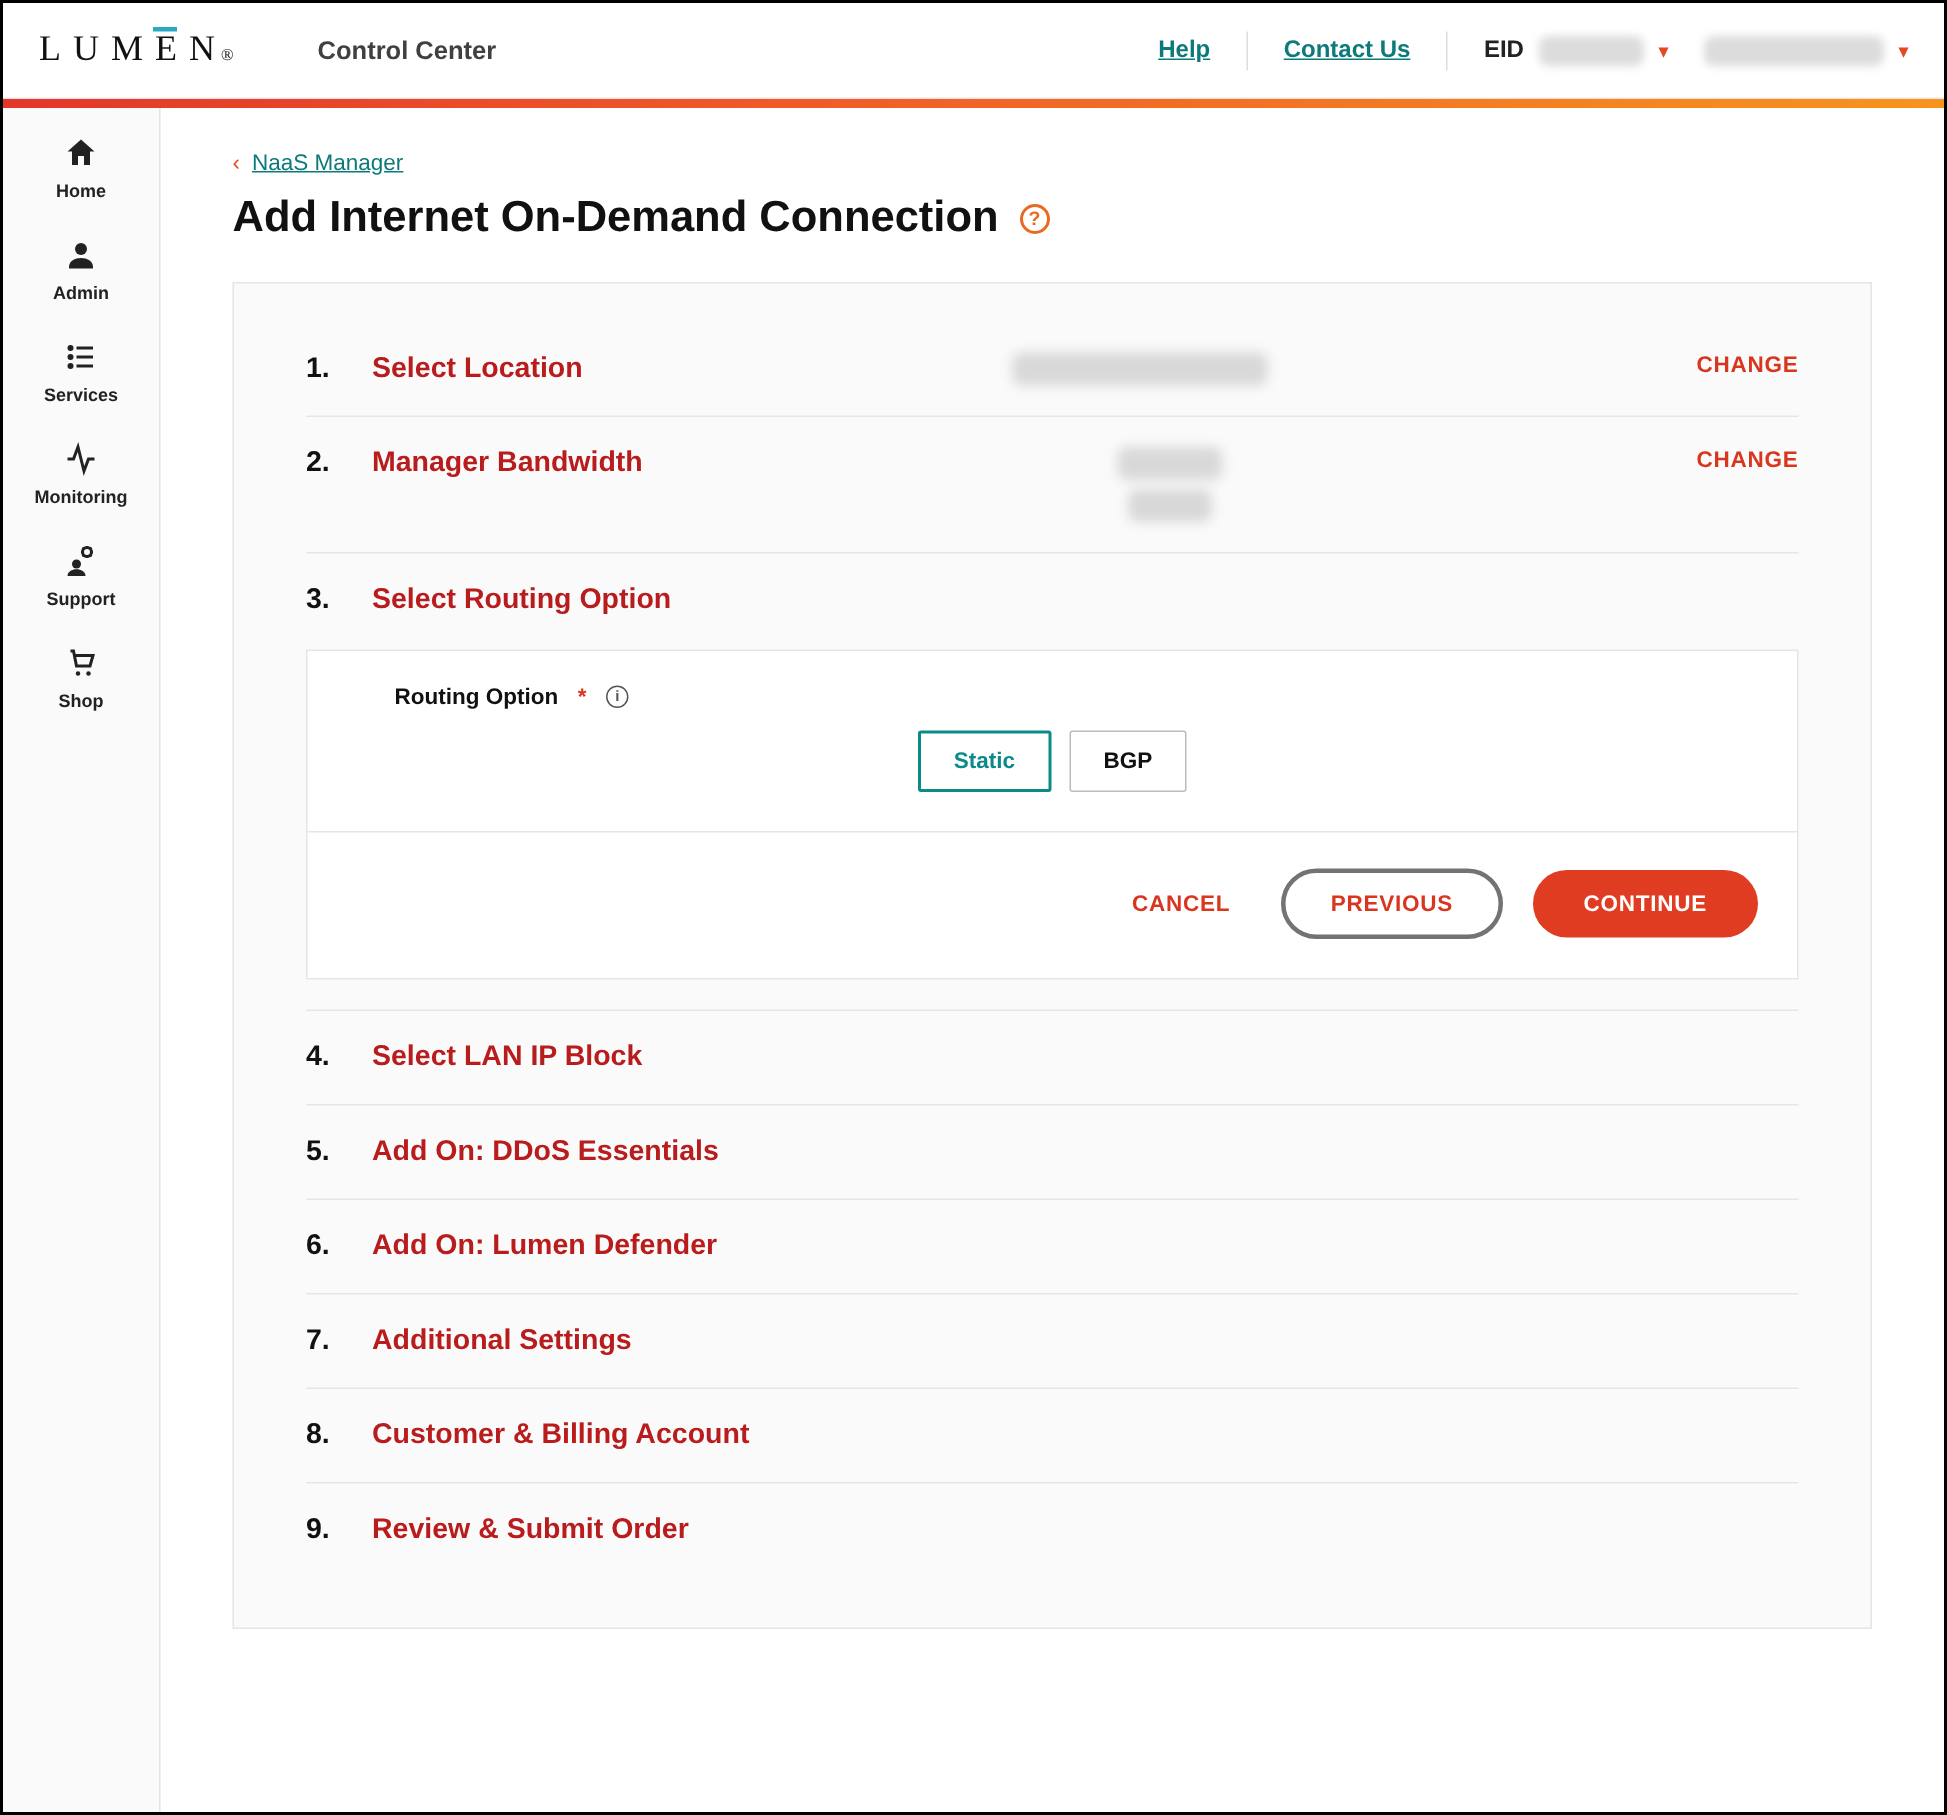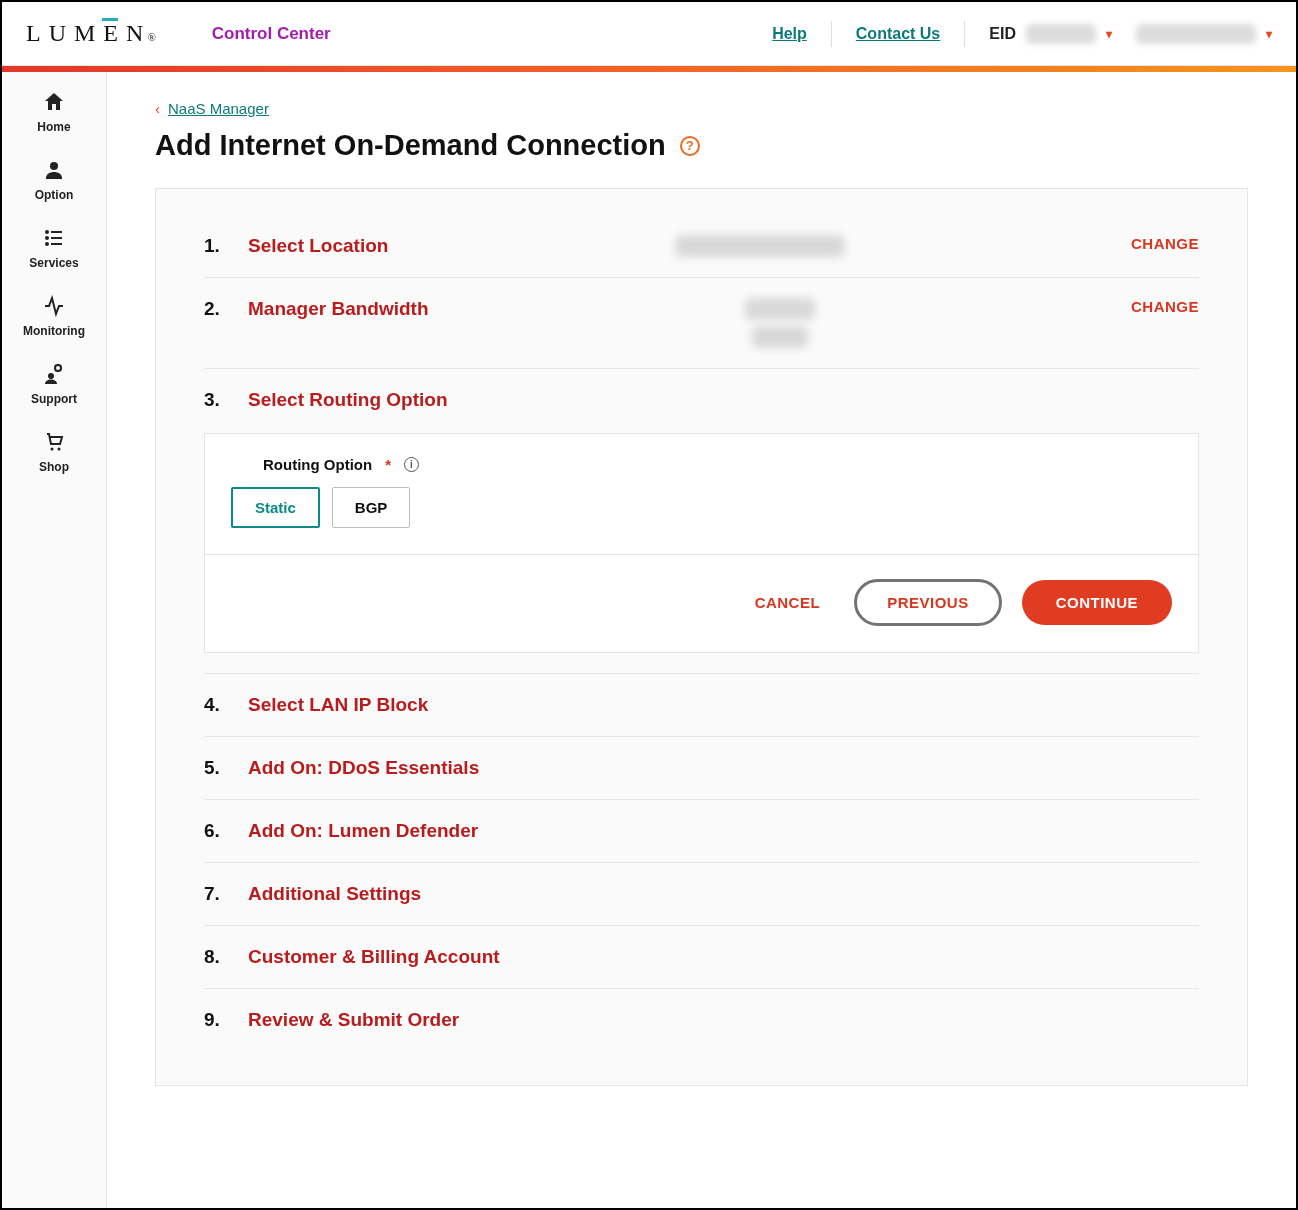--- a/index.html
+++ b/index.html
@@ -28,21 +28,21 @@
     letter-spacing: 8px;
     color: #111;
     display: flex;
     align-items: baseline;
   }
   .logo .e-accent { color: #111; position: relative; display: inline-block; }
   .logo .e-accent::before {
     content:""; position:absolute; top:-2px; left:-1px; width:16px; height:3px; background:#2aa9c4;
   }
   .logo .reg { font-size:11px; vertical-align:top; margin-left:-4px; letter-spacing:0;}
-  .app-title { margin-left: 56px; font-size: 17px; font-weight: 700; color:#a21caf; }
+  .app-title { margin-left: 56px; font-size: 17px; font-weight: 700; color:#404040; }
   .header-right { margin-left:auto; display:flex; align-items:center; gap:24px; font-size:16px; }
   .header-right a { color:#0c7a7a; font-weight:700; text-decoration:underline; }
   .vsep { width:1px; height:26px; background:#ddd; }
   .eid { font-weight:700; color:#222; display:flex; align-items:center; gap:10px;}
   .blur-pill { width:70px; height:20px; background:#dcdcdc; border-radius:6px; filter:blur(3px); }
   .blur-pill.lg { width:120px; }
   .chev { color:#e24a1f; font-size:12px; }
   .gradient-bar {
     height:6px;
     background: linear-gradient(90deg, #e2372a 0%, #f05a28 40%, #f7941d 100%);
@@ -77,21 +77,21 @@
   .step-change { color:#d8361f; font-weight:800; font-size:15px; letter-spacing:0.5px; cursor:pointer; }
   .step-active-box {
     background:#fff; border:1px solid #e5e5e5; margin-top:22px; padding:22px 26px 0 26px;
   }
   .field-label { font-size:15px; font-weight:800; color:#111; display:flex; align-items:center; gap:13px;margin-left:32px;}
   .field-label .req { color:#d8361f; font-weight:700; }
   .info-icon {
     width:15px; height:15px; border:1.5px solid #555; border-radius:50%;
     display:inline-flex; align-items:center; justify-content:center; font-size:10px; color:#555;
   }
-  .toggle-group { display:flex; gap:12px; margin-top:14px; margin-bottom:26px;}
+  .toggle-group { display:flex; gap:12px; margin-top:14px; margin-bottom:26px;justify-content:center;}
   .toggle-btn {
     border:1px solid #bbb; background:#fff; padding:10px 22px; font-size:15px; font-weight:700; cursor:pointer;
     border-radius:2px; color:#111;
   }
   .toggle-btn.selected { border:2px solid #0c8a8a; color:#0c8a8a; }
   .action-row {
     border-top:1px solid #e5e5e5; padding:24px 0 26px 0; display:flex; justify-content:flex-end; gap:20px; align-items:center;
     margin: 0 -26px; padding-left:26px; padding-right:26px;
   }
   .btn-text { color:#d8361f; font-weight:800; font-size:15px; letter-spacing:0.5px; background:none; border:none; cursor:pointer; padding:10px 14px;}
@@ -137,21 +137,21 @@
       <svg viewBox="0 0 24 24">
           <path d="M12 3l9 8h-3v9h-4v-6H10v6H6v-9H3z"></path>
         </svg>
       <span class="label">Home</span>
     </div>
     <div class="side-item">
       <svg viewBox="0 0 24 24">
           <circle cx="12" cy="8" r="4"></circle>
           <path d="M4 20c0-4 4-6 8-6s8 2 8 6v1H4z"></path>
         </svg>
-      <span class="label">Option</span>
+      <span class="label">Admin</span>
     </div>
     <div class="side-item">
       <svg viewBox="0 0 24 24">
           <circle cx="5" cy="6" r="2"></circle>
           <rect x="9" y="5" width="11" height="2"></rect>
           <circle cx="5" cy="12" r="2"></circle>
           <rect x="9" y="11" width="11" height="2"></rect>
           <circle cx="5" cy="18" r="2"></circle>
           <rect x="9" y="17" width="11" height="2"></rect>
         </svg>

